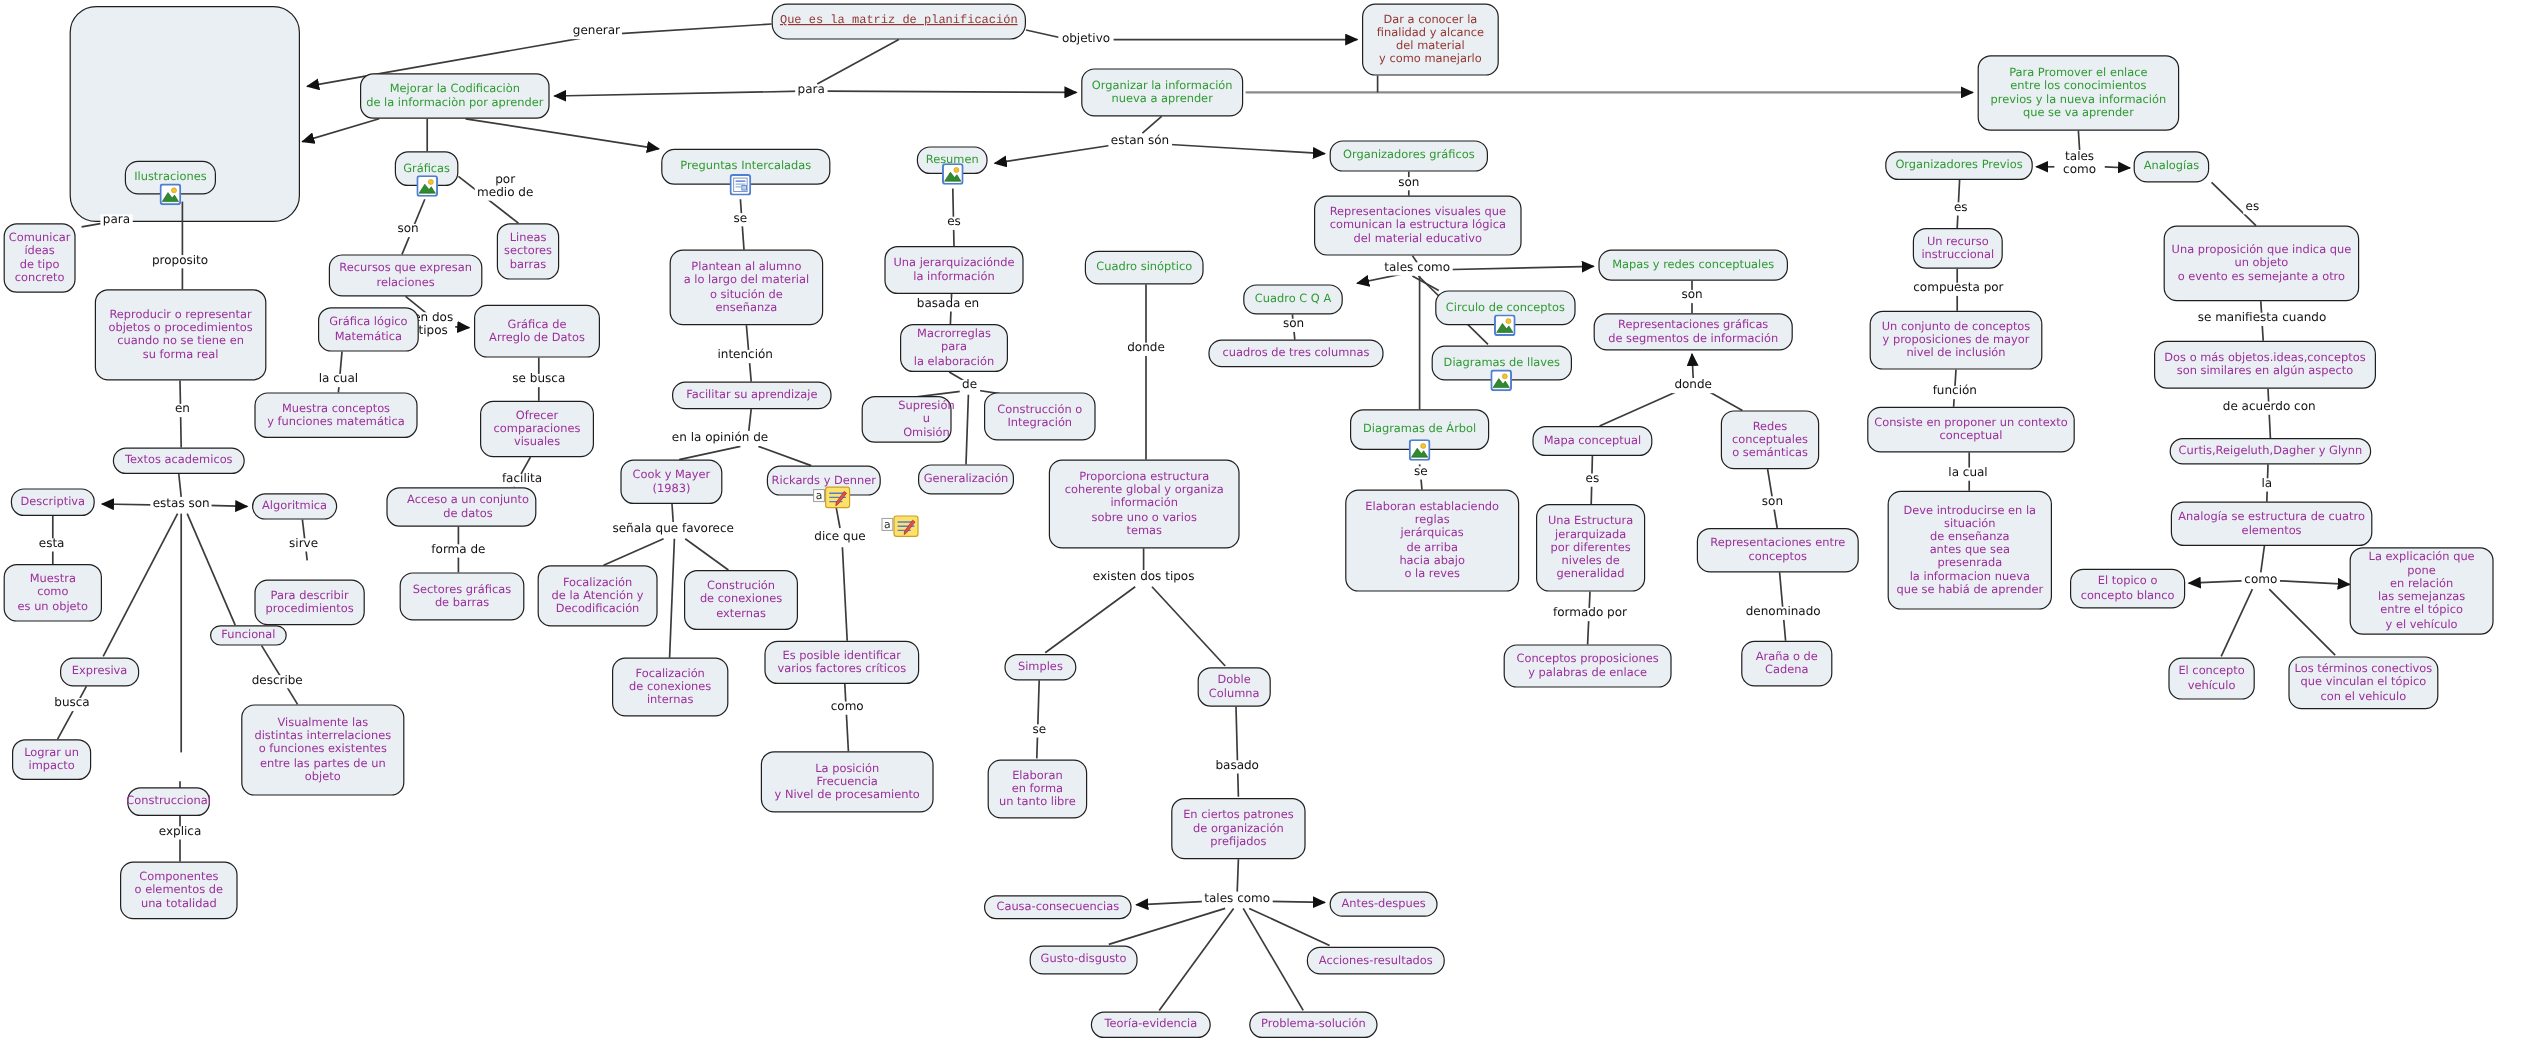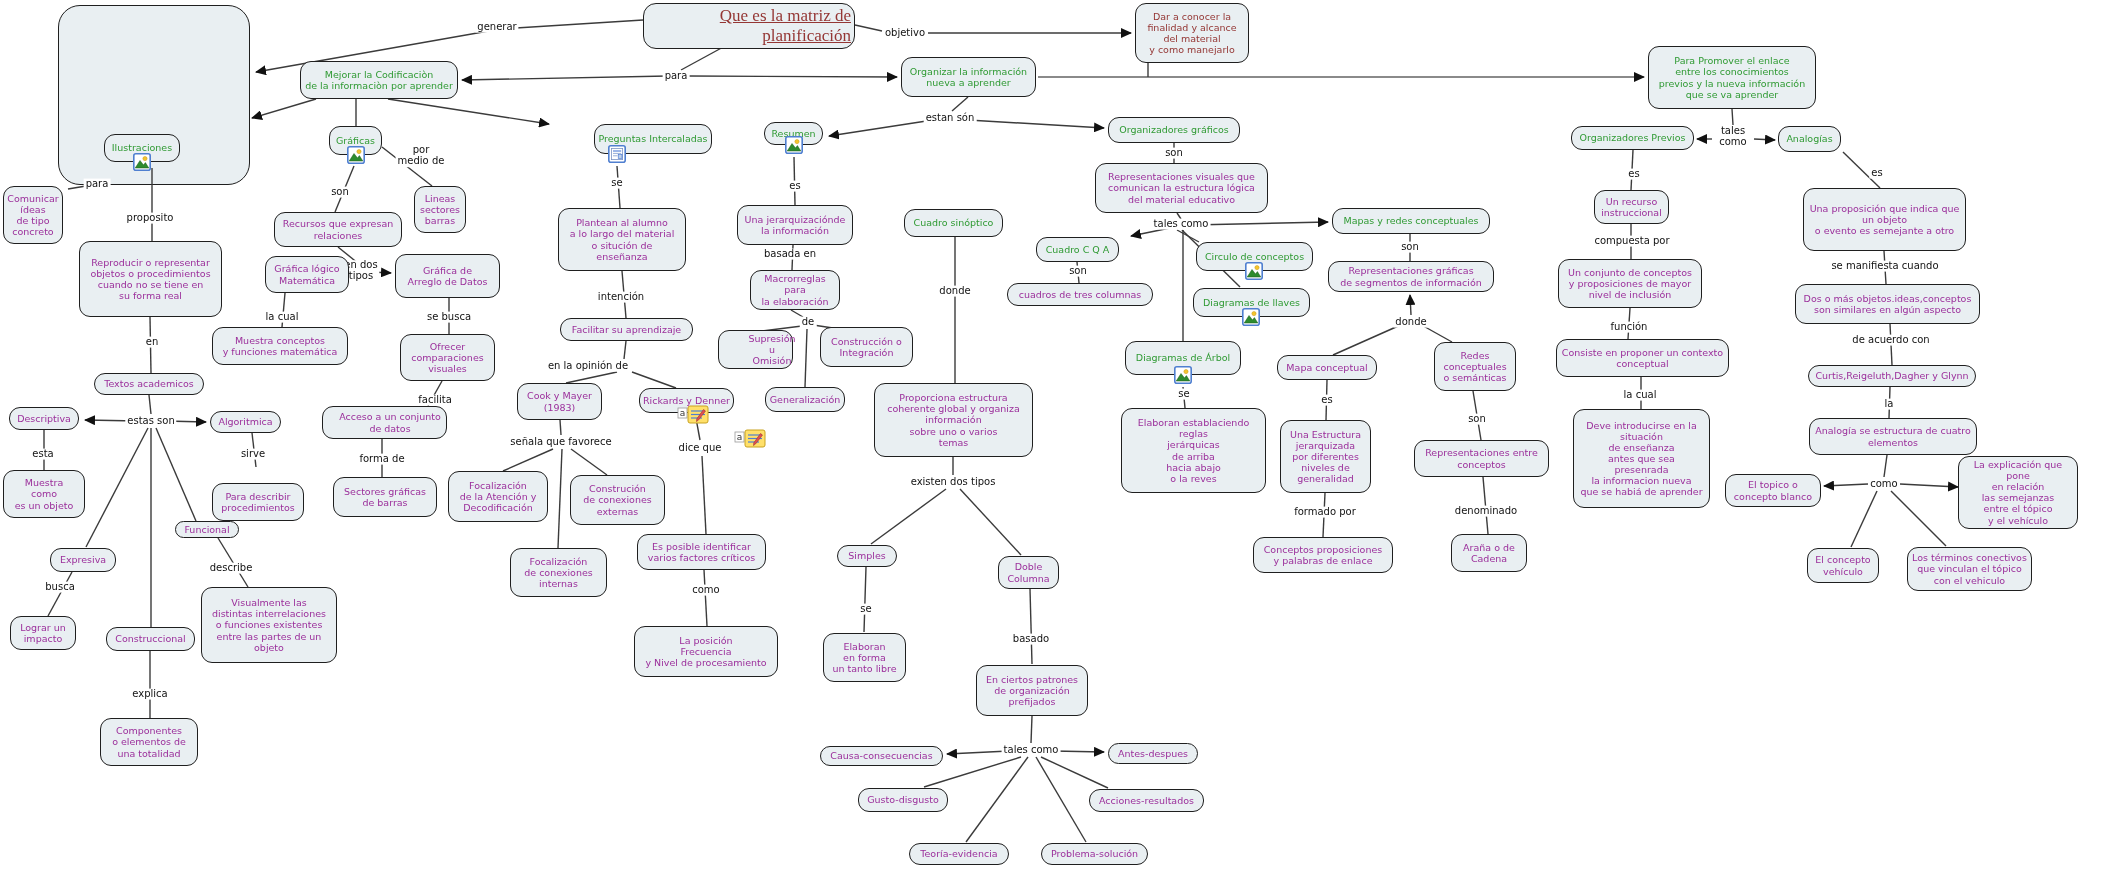--- a/index.html
+++ b/index.html
@@ -5,22 +5,22 @@
   html,body{margin:0;padding:0;background:#fff;}
   #canvas{position:relative;width:2116px;height:870px;background:#ffffff;
           font-family:"DejaVu Sans",sans-serif;overflow:hidden;}
   .node{position:absolute;background:#e9eff2;border:1.3px solid #1f1f1f;border-radius:11px;
         display:flex;align-items:center;justify-content:center;text-align:center;
         white-space:pre-line;font-size:9.5px;line-height:1.17;padding:2px 3px;box-sizing:border-box;}
   .c-purple{color:#9b2f9b}
   .c-green{color:#2f9a33}
   .c-red{color:#943634}
   .c-none{color:#333}
-  .title-node{font-family:Liberation Serif, serif;font-size:17px;
-              text-decoration:underline;border-radius:13px;text-align:right;}
+  .title-node{font-family:Liberation Mono, monospace;font-size:10px;
+              text-decoration:underline;border-radius:13px;}
   .bigbox{border-radius:22px;}
   #edges{position:absolute;left:0;top:0;}
   .edge-label{position:absolute;transform:translate(-50%,-50%);background:#ffffff;color:#111;
               font-size:10px;line-height:1.08;padding:0 2px;text-align:center;white-space:pre-line;}
   .icon{position:absolute;}
 </style>
 </head>
 <body>
 
 <div id="canvas">
@@ -154,21 +154,21 @@
       <div class="edge-label" style="left: 421px; top: 156px;">por
 medio de</div>
       <div class="edge-label" style="left: 361px; top: 271px;">en dos
 tipos</div>
       <div class="edge-label" style="left: 282px; top: 317px;">la cual</div>
       <div class="edge-label" style="left: 449px; top: 317px;">se busca</div>
       <div class="edge-label" style="left: 435px; top: 400px;">facilita</div>
       <div class="edge-label" style="left: 382px; top: 459px;">forma de</div>
       <div class="edge-label" style="left: 617px; top: 183px;">se</div>
       <div class="edge-label" style="left: 621px; top: 297px;">intención</div>
-      <div class="edge-label" style="left: 588px; top: 366px; text-align: center;">en la opinión de</div>
+      <div class="edge-label" style="left: 600px; top: 366px; text-align: center;">en la opinión de</div>
       <div class="edge-label" style="left: 561px; top: 442px;">señala que favorece</div>
       <div class="edge-label" style="left: 700px; top: 448px;">dice que</div>
       <div class="edge-label" style="left: 706px; top: 590px;">como</div>
       <div class="edge-label" style="left: 795px; top: 186px;">es</div>
       <div class="edge-label" style="left: 790px; top: 254px;">basada en</div>
       <div class="edge-label" style="left: 808px; top: 322px;">de</div>
       <div class="edge-label" style="left: 955px; top: 291px;">donde</div>
       <div class="edge-label" style="left: 953px; top: 482px;">existen dos tipos</div>
       <div class="edge-label" style="left: 866px; top: 609px;">se</div>
       <div class="edge-label" style="left: 1031px; top: 639px;">basado</div>
@@ -223,21 +223,21 @@
       <div class="node c-purple" style="left: 210px; top: 411px; width: 71px; min-height: 22px;">Algoritmica</div>
       <div class="node c-purple" style="left: 3px; top: 470px; width: 82px; min-height: 48px;">Muestra
 como
 es un objeto</div>
       <div class="node c-purple" style="left: 212px; top: 467px; width: 92px; min-height: 38px; margin-top: 16px;">Para describir
 procedimientos</div>
       <div class="node c-purple" style="left: 175px; top: 521px; width: 64px; min-height: 17px;">Funcional</div>
       <div class="node c-purple" style="left: 50px; top: 548px; width: 66px; min-height: 24px;">Expresiva</div>
       <div class="node c-purple" style="left: 10px; top: 616px; width: 66px; min-height: 34px;">Lograr un
 impacto</div>
-      <div class="node c-purple" style="left: 106px; top: 627px; width: 89px; min-height: 24px;">Construccional</div>
+      <div class="node c-purple" style="left: 106px; top: 656px; width: 69px; min-height: 24px;">Construccional</div>
       <div class="node c-purple" style="left: 201px; top: 587px; width: 136px; min-height: 76px;">Visualmente las
 distintas interrelaciones
 o funciones existentes
 entre las partes de un
 objeto</div>
       <div class="node c-purple" style="left: 100px; top: 718px; width: 98px; min-height: 48px;">Componentes
 o elementos de
 una totalidad</div>
       <div class="node c-green" style="left: 329px; top: 126px; width: 53px; min-height: 29px;">Gráficas</div>
       <div class="node c-purple" style="left: 414px; top: 186px; width: 52px; min-height: 47px;">Lineas
@@ -251,21 +251,21 @@
 Arreglo de Datos</div>
       <div class="node c-purple" style="left: 212px; top: 327px; width: 136px; min-height: 38px;">Muestra conceptos
 y funciones matemática</div>
       <div class="node c-purple" style="left: 400px; top: 334px; width: 95px; min-height: 47px;">Ofrecer
 comparaciones
 visuales</div>
       <div class="node c-purple" style="left: 322px; top: 406px; width: 125px; min-height: 33px; padding-left: 14px;">Acceso a un conjunto
 de datos</div>
       <div class="node c-purple" style="left: 333px; top: 477px; width: 104px; min-height: 40px;">Sectores gráficas
 de barras</div>
-      <div class="node c-green" style="left: 551px; top: 124px; width: 118px; min-height: 30px; margin-left: 43px;">Preguntas Intercaladas</div>
+      <div class="node c-green" style="left: 551px; top: 124px; width: 141px; min-height: 30px;">Preguntas Intercaladas</div>
       <div class="node c-purple" style="left: 558px; top: 208px; width: 128px; min-height: 63px;">Plantean al alumno
 a lo largo del material
 o situción de
 enseñanza</div>
       <div class="node c-purple" style="left: 560px; top: 318px; width: 133px; min-height: 23px;">Facilitar su aprendizaje</div>
       <div class="node c-purple" style="left: 517px; top: 383px; width: 85px; min-height: 37px;">Cook y Mayer
 (1983)</div>
       <div class="node c-purple" style="left: 639px; top: 388px; width: 95px; min-height: 25px;">Rickards y Denner</div>
       <div class="node c-purple" style="left: 448px; top: 471px; width: 100px; min-height: 51px;">Focalización
 de la Atención y

